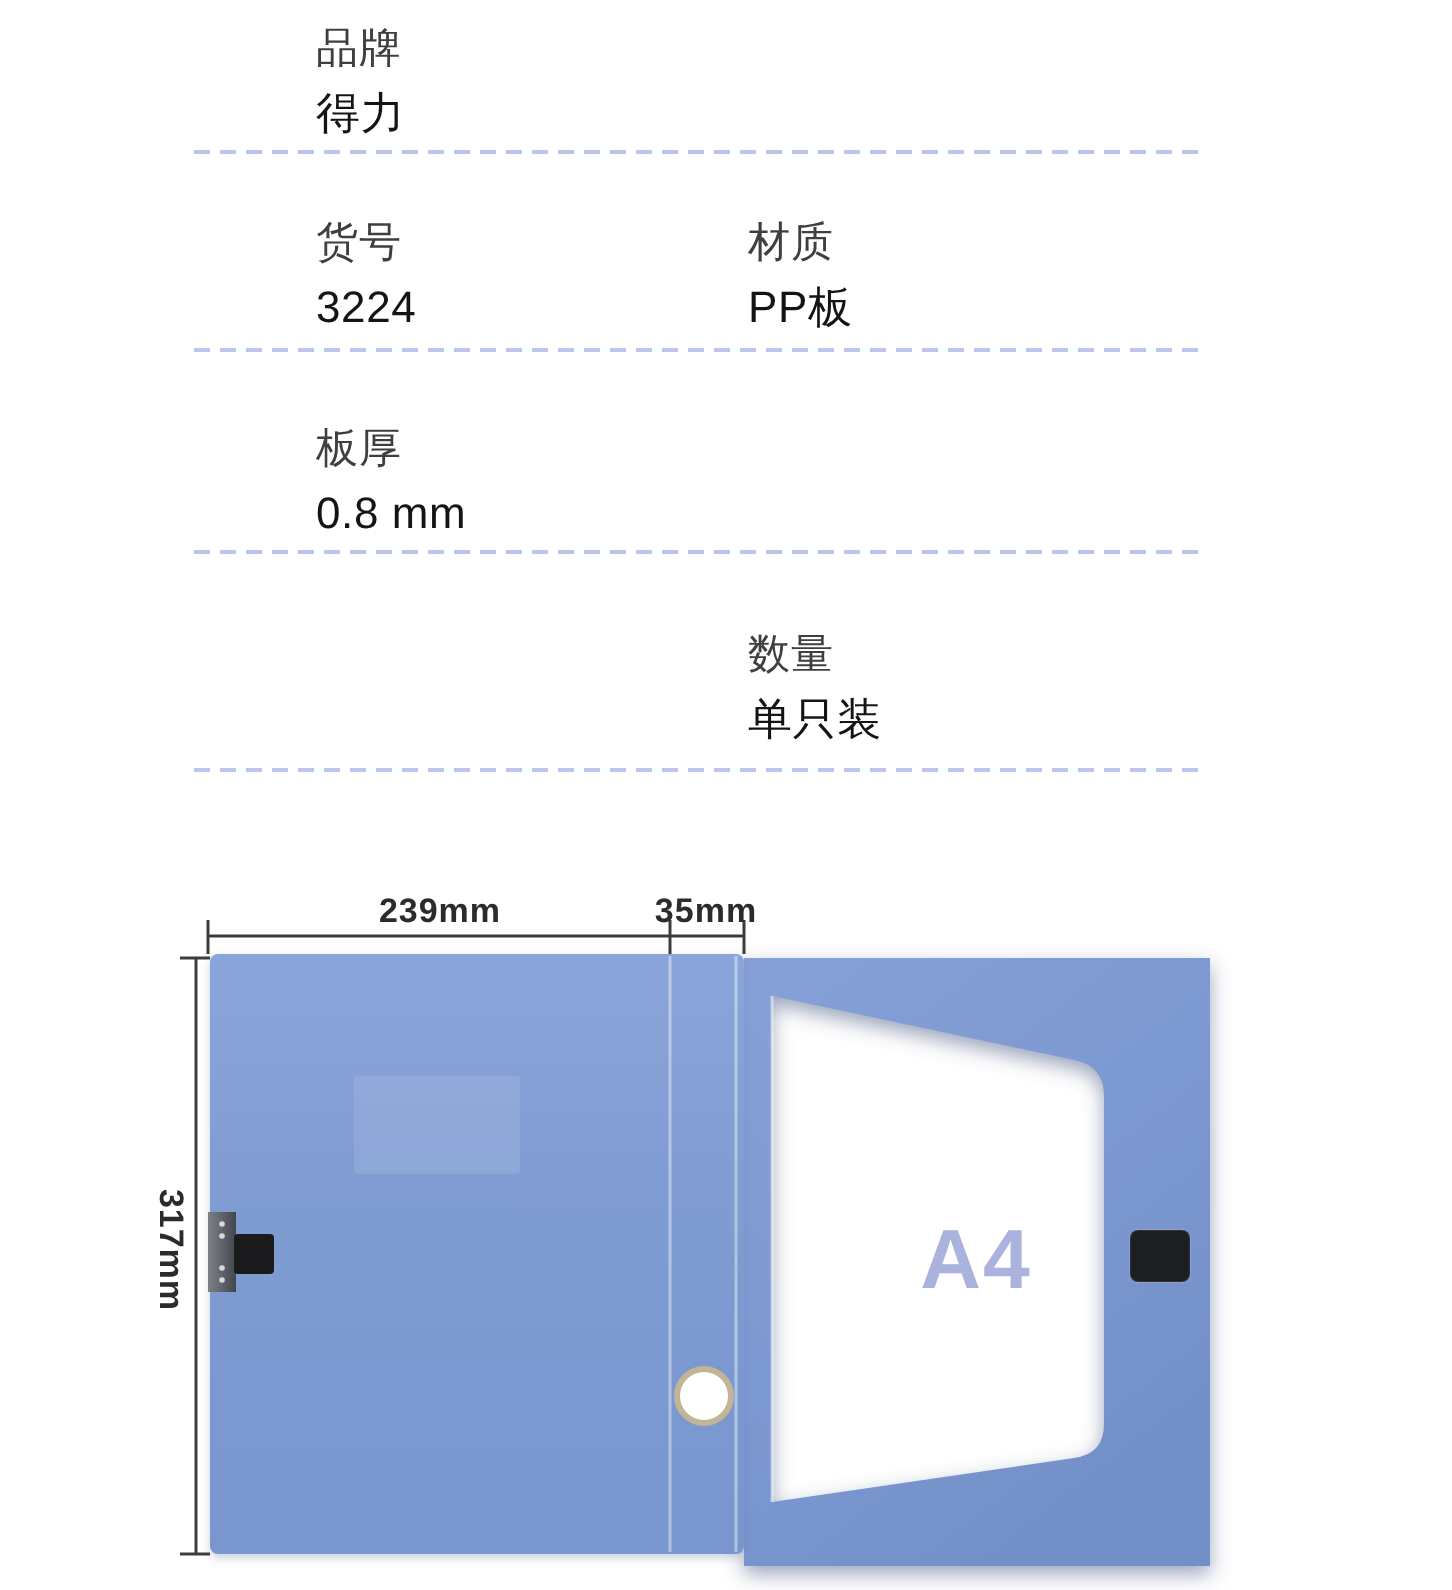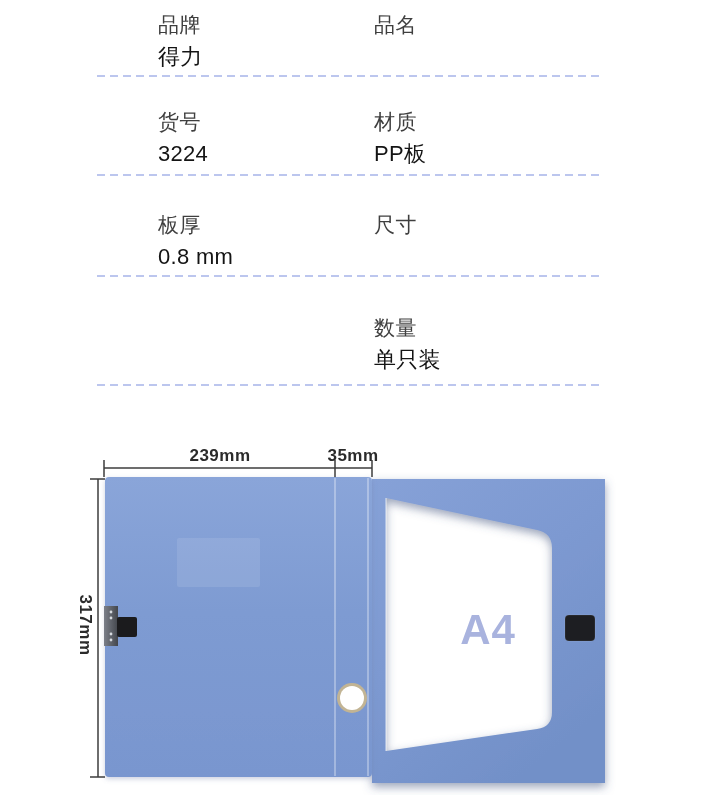--- a/index.html
+++ b/index.html
@@ -35,21 +35,20 @@
 <body>
 
 <div class="spec-area">
 
   <div class="spec-row row-1">
     <div class="spec-cell col-left">
       <div class="spec-label">品牌</div>
       <div class="spec-value">得力</div>
     </div>
     <div class="spec-cell col-right">
-      <div class="spec-label">品名</div>
     </div>
   </div>
   <div class="spec-divider div-1"></div>
 
   <div class="spec-row row-2">
     <div class="spec-cell col-left">
       <div class="spec-label">货号</div>
       <div class="spec-value">3224</div>
     </div>
     <div class="spec-cell col-right">
@@ -58,21 +57,20 @@
     </div>
   </div>
   <div class="spec-divider div-2"></div>
 
   <div class="spec-row row-3">
     <div class="spec-cell col-left">
       <div class="spec-label">板厚</div>
       <div class="spec-value">0.8 mm</div>
     </div>
     <div class="spec-cell col-right">
-      <div class="spec-label">尺寸</div>
     </div>
   </div>
   <div class="spec-divider div-3"></div>
 
   <div class="spec-row row-4">
     <div class="spec-cell col-left">
     </div>
     <div class="spec-cell col-right">
       <div class="spec-label">数量</div>
       <div class="spec-value">单只装</div>

